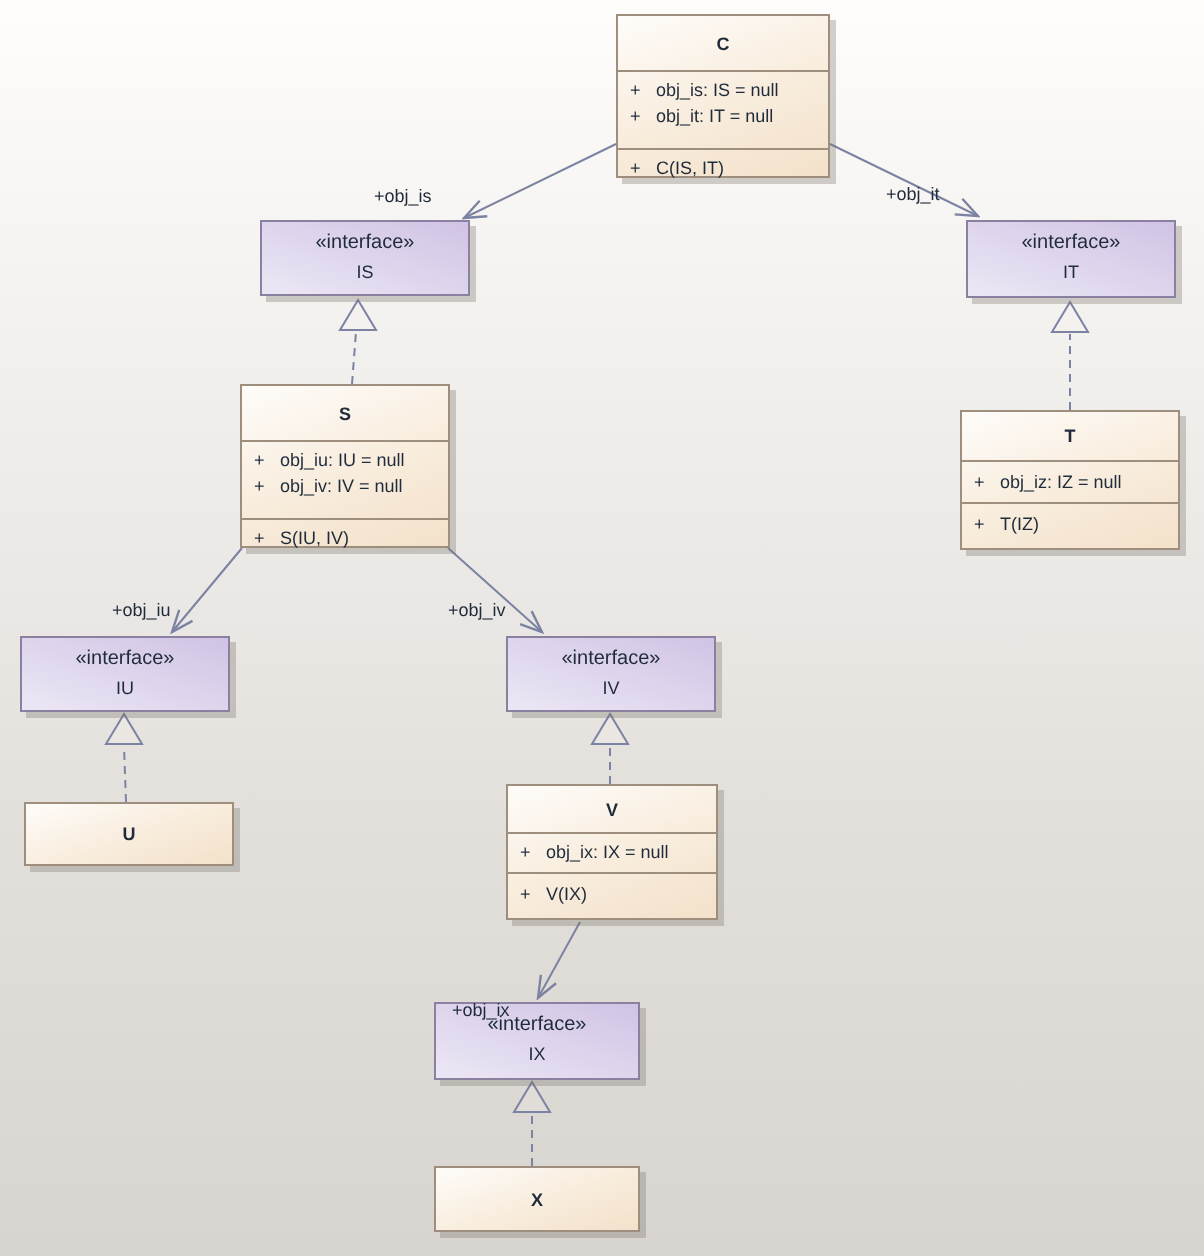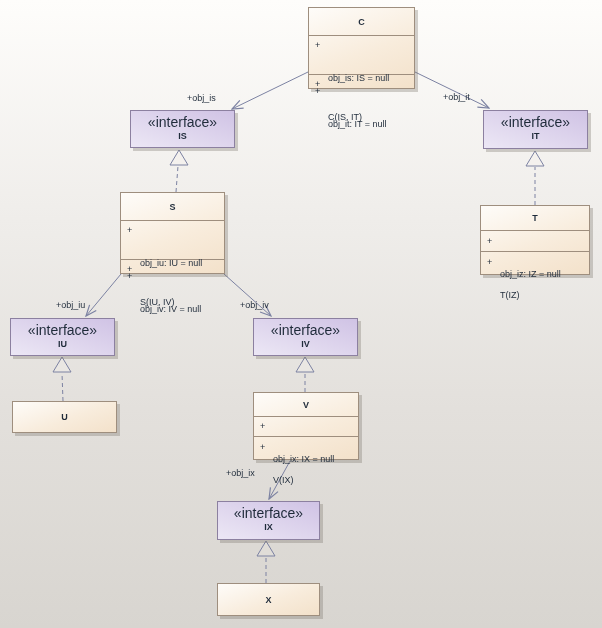--- a/index.html
+++ b/index.html
@@ -24,23 +24,23 @@
     background:linear-gradient(to top right,#ece7f5 0%,#d0c3e5 100%);
     text-align:center;padding-top:4px;
   }
   .head{
     display:flex;align-items:center;justify-content:center;
     font-weight:bold;font-size:9px;
   }
   .compart{border-top:1px solid #9e8e7e;padding:3px 0;}
   .row{display:flex;font-size:9px;line-height:13px;}
   .vis{width:13px;padding-left:6px;flex:none;}
-  .txt{white-space:nowrap;margin-top:33px;}
-  .stereo{font-size:14px;line-height:14px;}
-  .iname{font-size:9px;line-height:14px;font-weight:bold;}
+  .txt{white-space:nowrap;}
+  .stereo{font-size:10px;line-height:14px;}
+  .iname{font-size:9px;line-height:14px;font-weight:normal;}
   .simple{display:flex;align-items:center;justify-content:center;
     font-weight:bold;font-size:9px;}
   .elabel{
     position:absolute;font-size:9px;color:#1f2b3a;white-space:nowrap;text-align:center;
   }
 </style>
 </head>
 <body>
 
 <div class="canvas">
@@ -181,16 +181,16 @@
     <div class="iname">IX</div>
   </div>
 
   <div class="node cls simple" style="left:217px;top:583px;width:103px;height:33px">
     <span>X</span>
   </div>
 
   <div class="elabel" style="left:187px;top:93px">+obj_is</div>
   <div class="elabel" style="left:443px;top:92px">+obj_it</div>
   <div class="elabel" style="left:56px;top:300px">+obj_iu</div>
-  <div class="elabel" style="left:240px;top:300px">+obj_iv</div>
-  <div class="elabel" style="left:226px;top:468px">+obj_ix</div>
+  <div class="elabel" style="left:224px;top:300px">+obj_iv</div>
+  <div class="elabel" style="left:226px;top:500px">+obj_ix</div>
 
 </div>
 
 </body></html>

